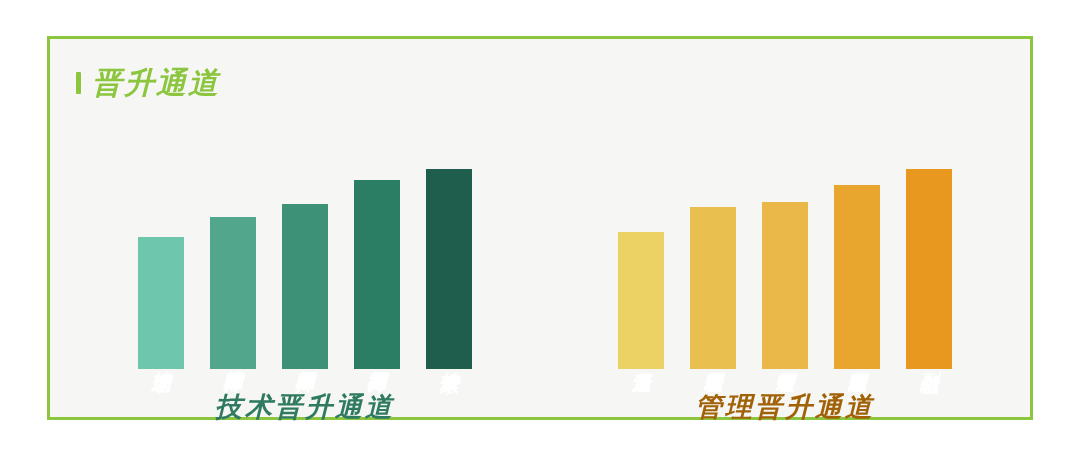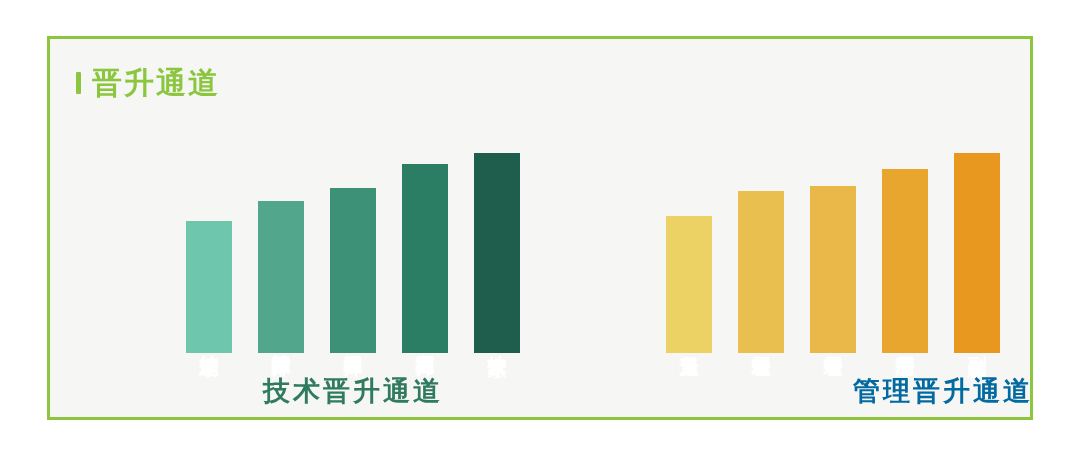--- a/index.html
+++ b/index.html
@@ -16,20 +16,21 @@
 
   #card {
     position: absolute;
     left: 47px;
     top: 36px;
     width: 986px;
     height: 384px;
     background: #f6f7f5;
     border: 3px solid #8cc63f;
     box-sizing: border-box;
+    font-style: italic;
   }
 
   
   #title-row {
     position: absolute;
     left: 26px;
     top: 24px;
     display: flex;
     align-items: center;
     height: 40px;
@@ -48,24 +49,23 @@
     letter-spacing: 2px;
     white-space: nowrap;
     line-height: 1;
   }
   #title-main { margin-right: 22px; }
 
   
   #chart {
     position: absolute;
     left: 0;
-    top: 0;
+    top: 16px;
     width: 100%;
     height: 100%;
-    margin-left: 48px;
   }
 
   .group {
     position: absolute;
     top: 80px;
     height: 290px;
   }
   #group-tech { left: 55px; width: 400px; }
   #group-mgmt { left: 535px; width: 400px; }
 
@@ -107,21 +107,21 @@
     left: 0;
     bottom: 4px;
     width: 100%;
     text-align: center;
     font-size: 27px;
     font-weight: bold;
     letter-spacing: 3px;
     line-height: 1;
   }
   #caption-tech { color: #2f7a60; }
-  #caption-mgmt { color: #0369a1; text-align: right; }
+  #caption-mgmt { color: #a16207; }
 </style>
 </head>
 <body>
 
 <div id="card">
 
   <div id="title-row">
     <div id="title-accent" title="|"></div>
     <div id="title-main" class="title-text">晋升通道</div>
   </div>

